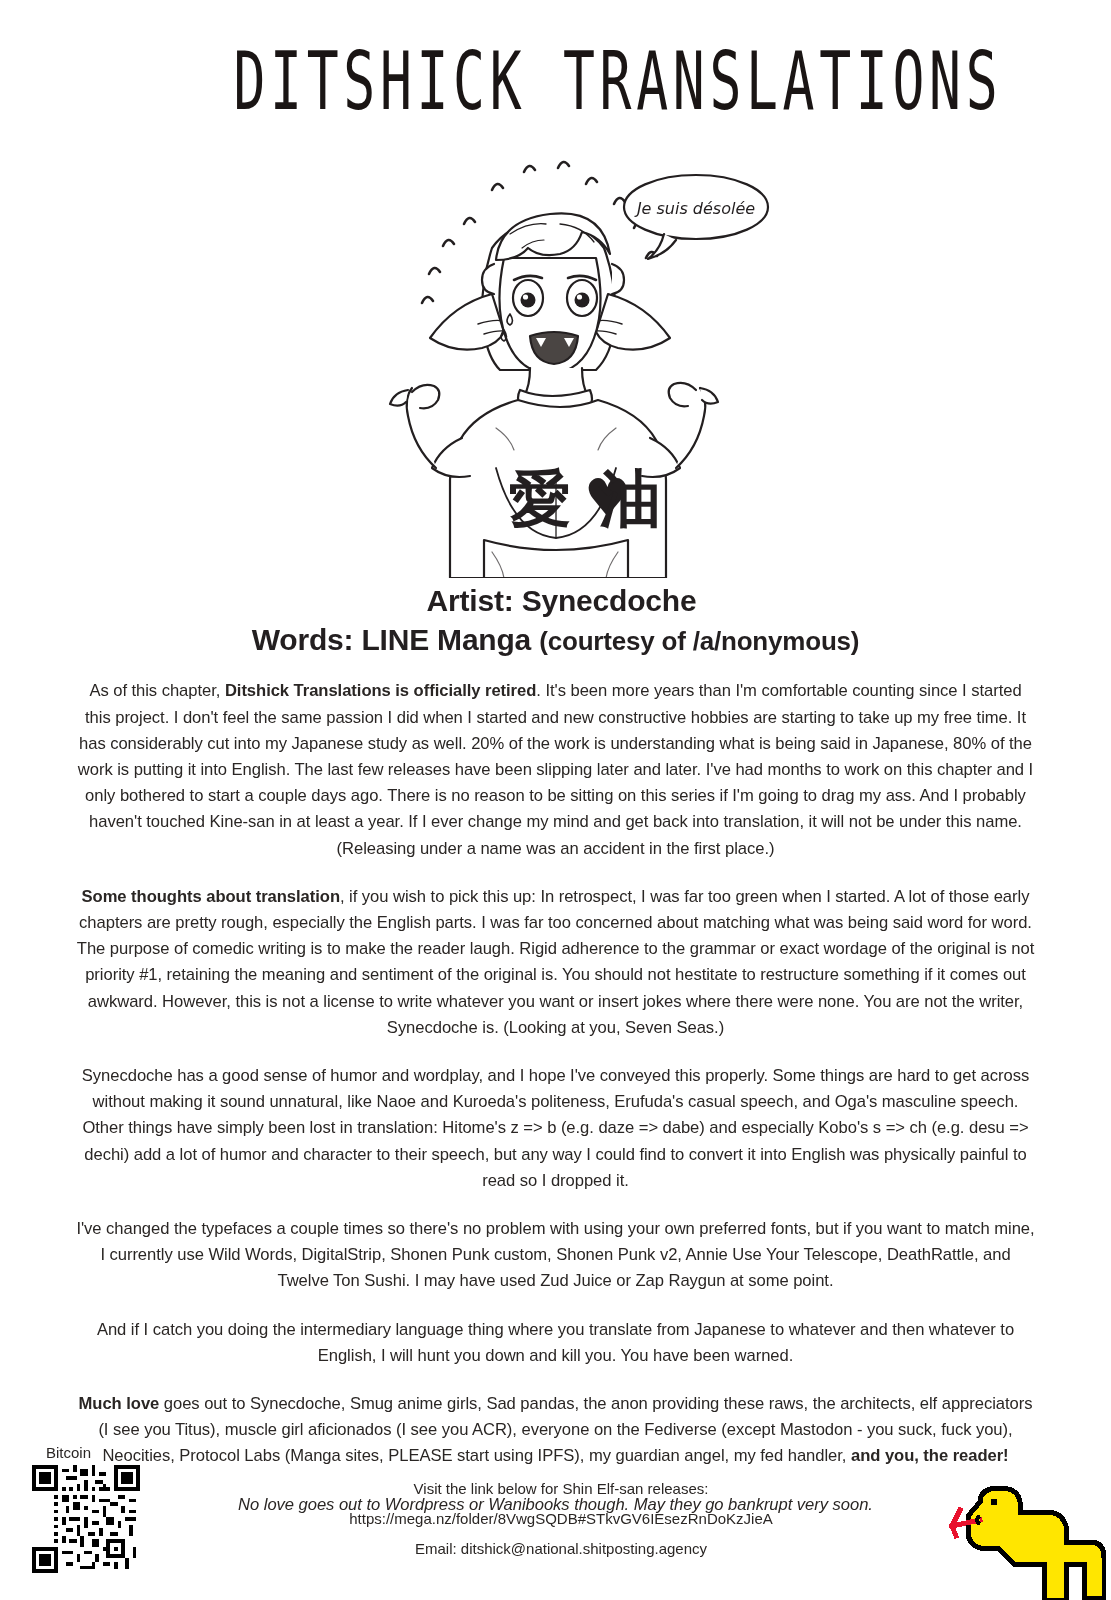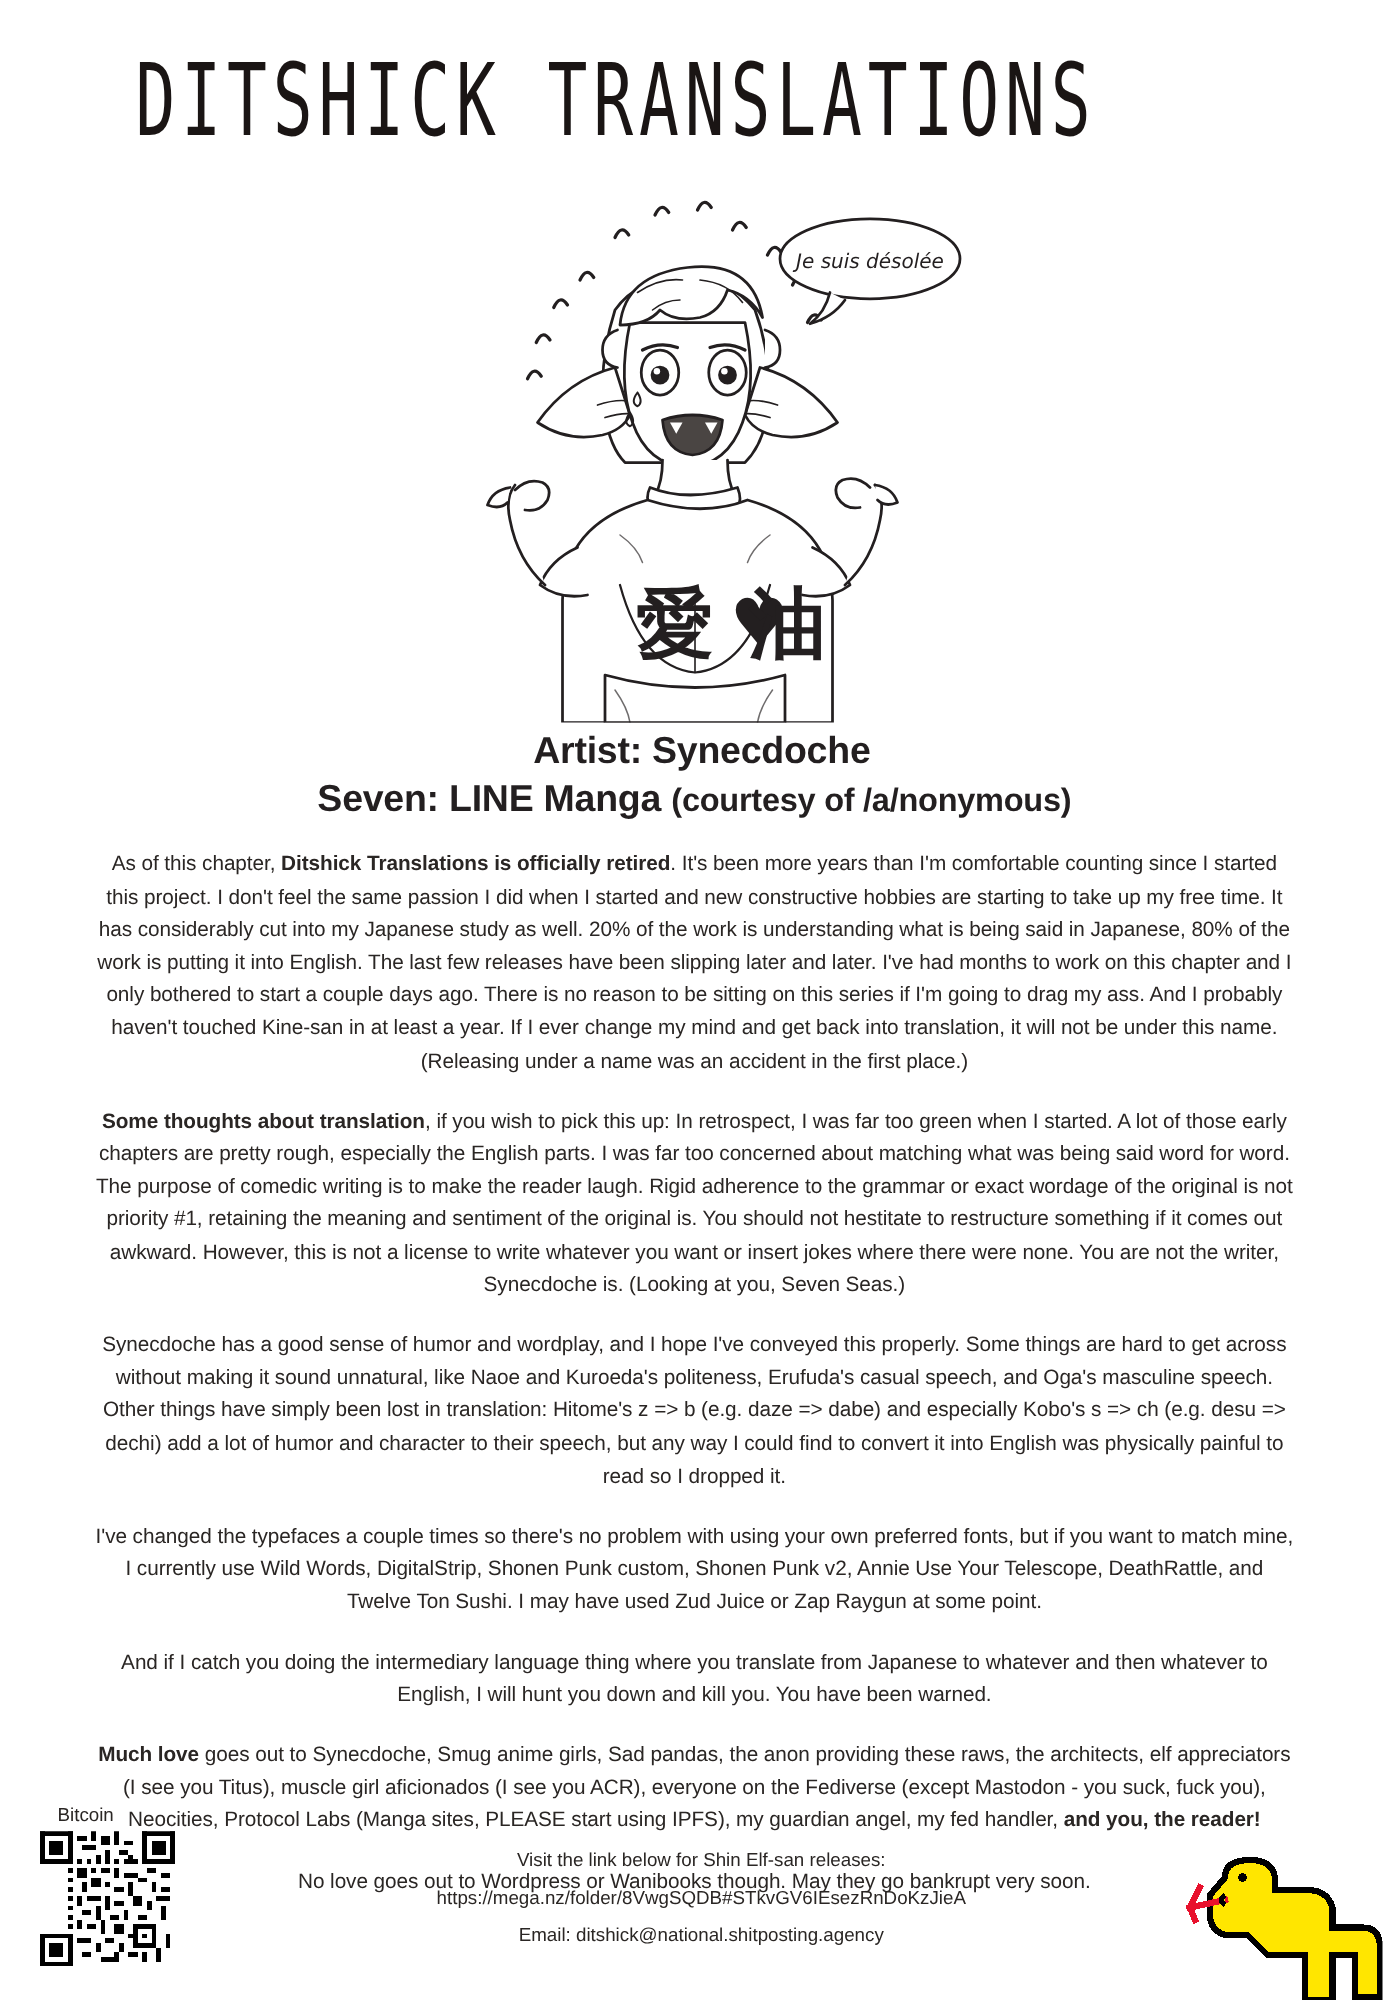--- a/index.html
+++ b/index.html
@@ -6,21 +6,21 @@
   html,body { background:#ffffff; }
   body {
     width:1111px; height:1600px;
     font-family:"Liberation Sans", sans-serif;
     color:#231f20;
     position:relative;
     overflow:hidden;
   }
 
   
-  .title-bar { width:100%; text-align:left; padding-top:42px; }
+  .title-bar { width:100%; text-align:right; padding-top:42px; }
   .title-bar .title {
     font-family:"DejaVu Sans Mono", monospace;
     font-size:68px;
     font-weight:400;
     letter-spacing:6px;
     color:#1a1514;
     transform:scaleX(0.78) scaleY(1.18);
     transform-origin:center top;
     white-space:nowrap;
     display:inline-block;
@@ -55,21 +55,21 @@
     text-align:center;
   }
   .body-copy p {
     font-size:16.6px;
     line-height:26.2px;
     color:#2a2624;
     margin-bottom:22px;
     text-align:center;
     letter-spacing:-0.05px;
   }
-  .body-copy p:last-child { margin-bottom:0; }
+  .body-copy p:last-child { margin-bottom:0;font-style:italic; }
   .b { font-weight:bold; }
   .i { }
   .bi { font-weight:bold; }
 
   
   .footer {
     position:absolute;
     left:16px; bottom:0;
     width:1090px; height:170px;
   }
@@ -213,21 +213,21 @@
       </g>
     </g>
 
     <text x="400" y="86" text-anchor="middle" font-family="'DejaVu Sans', sans-serif" font-size="16" font-style="italic" fill="#231f20">Je suis désolée</text>
   </svg>
 </div>
 
 <div class="credits">
   <div class="line1">Artist: Synecdoche</div>
   <div class="line2">
-    <span>Seven:</span>
+    <span>Words:</span>
     <span>LINE Manga</span>
     <span class="small">(courtesy of /a/nonymous)</span>
   </div>
 </div>
 
 <div class="body-copy">
 
   <p>
     <span>As of this chapter, </span><span class="b">Ditshick Translations is officially retired</span><span>. It's been more years than I'm comfortable counting since I started this project. I don't feel the same passion I did when I started and new constructive hobbies are starting to take up my free time. It has considerably cut into my Japanese study as well. 20% of the work is understanding what is being said in Japanese, 80% of the work is putting it into English. The last few releases have been slipping later and later. I've had months to work on this chapter and I only bothered to start a couple days ago. There is no reason to be sitting on this series if I'm going to drag my ass. And I probably haven't touched </span><span class="i">Kine-san</span><span> in at least a year. If I ever change my mind and get back into translation, it will not be under this name. (Releasing under a name was an accident in the first place.)</span>
   </p>

